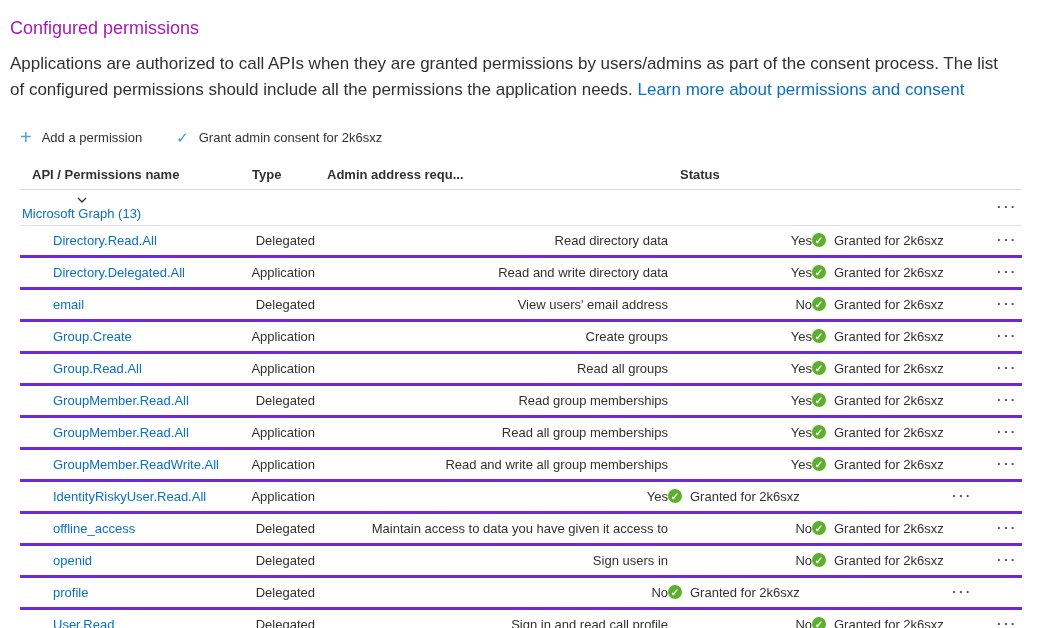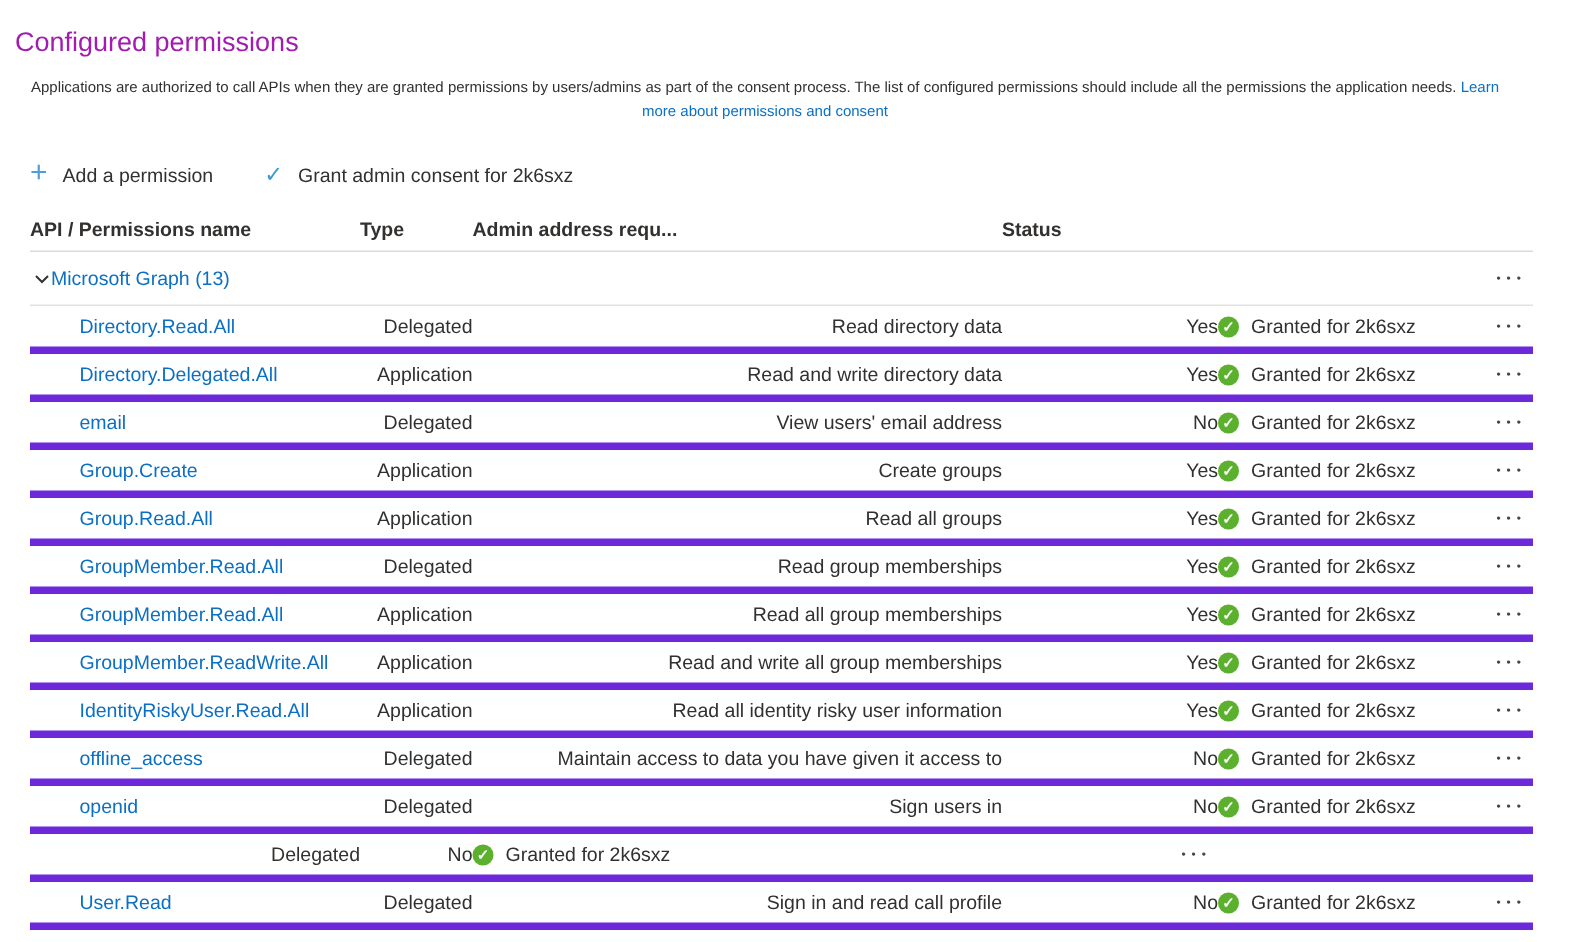--- a/index.html
+++ b/index.html
@@ -13,25 +13,24 @@
   }
   .page { padding: 12px 10px 0 10px; }
 
   .title {
     font-size: 18px;
     font-weight: 500;
     margin: 6px 0 12px 0;
     color: #a21caf;
   }
   .desc {
-    font-size: 10px;
+    font-size: 17px;
     line-height: 1.55;
     max-width: 1000px;
     color: #323130;
-    text-align: center;
   }
   .link { color: #0b6fc4; text-decoration: none; cursor: pointer; }
 
   .toolbar {
     display: flex;
     align-items: center;
     gap: 34px;
     margin: 24px 0 0 10px;
     font-size: 13px;
   }
@@ -65,40 +64,41 @@
     grid-template-columns: 220px 75px 353px 144px 165px 1fr;
     align-items: center;
   }
   .thead {
     height: 28px;
     font-weight: bold;
     color: #323130;
     border-bottom: 1px solid #dddbd9;
     padding-bottom: 2px;
   }
-  .thead .hcell { white-space: nowrap; overflow: hidden; }
+  .thead .hcell { white-space: nowrap; overflow: hidden; margin-left: 12px; }
 
   .group-row {
     height: 36px;
     border-bottom: 1px solid #e3e1df;
     display: flex;
     align-items: center;
   }
   .group-left {
     display: inline-flex;
     align-items: center;
     gap: 0;
     cursor: pointer;
     padding-left: 2px;
+    flex-direction: column;
   }
   .chevron { display: inline-flex; align-items: center; }
 
   .row {
     height: 32px;
-    border-bottom: 5px solid #6d28d9;
+    border-bottom: 3px solid #6d28d9;
   }
   .cell-name { padding-left: 33px; }
   .cell-type, .cell-desc, .cell-consent { color: #323130; text-align: right; }
   .cell-status { display: inline-flex; align-items: center; }
   .check-badge {
     width: 14px; height: 14px;
     border-radius: 50%;
     background: #5bb12e;
     color: #ffffff;
     font-size: 10px;
@@ -256,21 +256,20 @@
     <span class="cell-status">
       <span class="check-badge">✓</span>
       <span class="bind-status">Granted for 2k6sxz</span>
     </span>
     <span class="more-btn">•••</span>
   </div>
 
   <div class="grid-row row">
     <span class="cell-name"><a class="link bind-name">IdentityRiskyUser.Read.All</a></span>
     <span class="cell-type bind-type">Application</span>
-    <span class="cell-desc bind-desc">Read all identity risky user information</span>
     <span class="cell-consent bind-consent">Yes</span>
     <span class="cell-status">
       <span class="check-badge">✓</span>
       <span class="bind-status">Granted for 2k6sxz</span>
     </span>
     <span class="more-btn">•••</span>
   </div>
 
   <div class="grid-row row">
     <span class="cell-name"><a class="link bind-name">offline_access</a></span>
@@ -290,20 +289,21 @@
     <span class="cell-desc bind-desc">Sign users in</span>
     <span class="cell-consent bind-consent">No</span>
     <span class="cell-status">
       <span class="check-badge">✓</span>
       <span class="bind-status">Granted for 2k6sxz</span>
     </span>
     <span class="more-btn">•••</span>
   </div>
 
   <div class="grid-row row">
+    <span class="cell-name"><a class="link bind-name">profile</a></span>
     <span class="cell-type bind-type">Delegated</span>
     <span class="cell-consent bind-consent">No</span>
     <span class="cell-status">
       <span class="check-badge">✓</span>
       <span class="bind-status">Granted for 2k6sxz</span>
     </span>
     <span class="more-btn">•••</span>
   </div>
 
   <div class="grid-row row">

